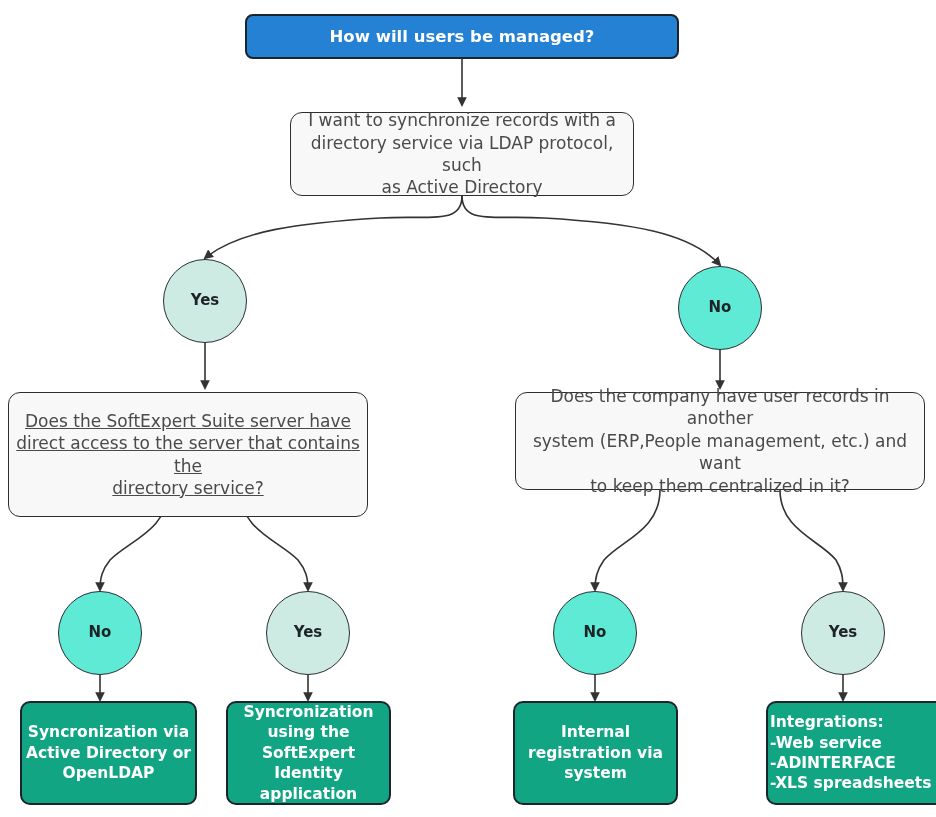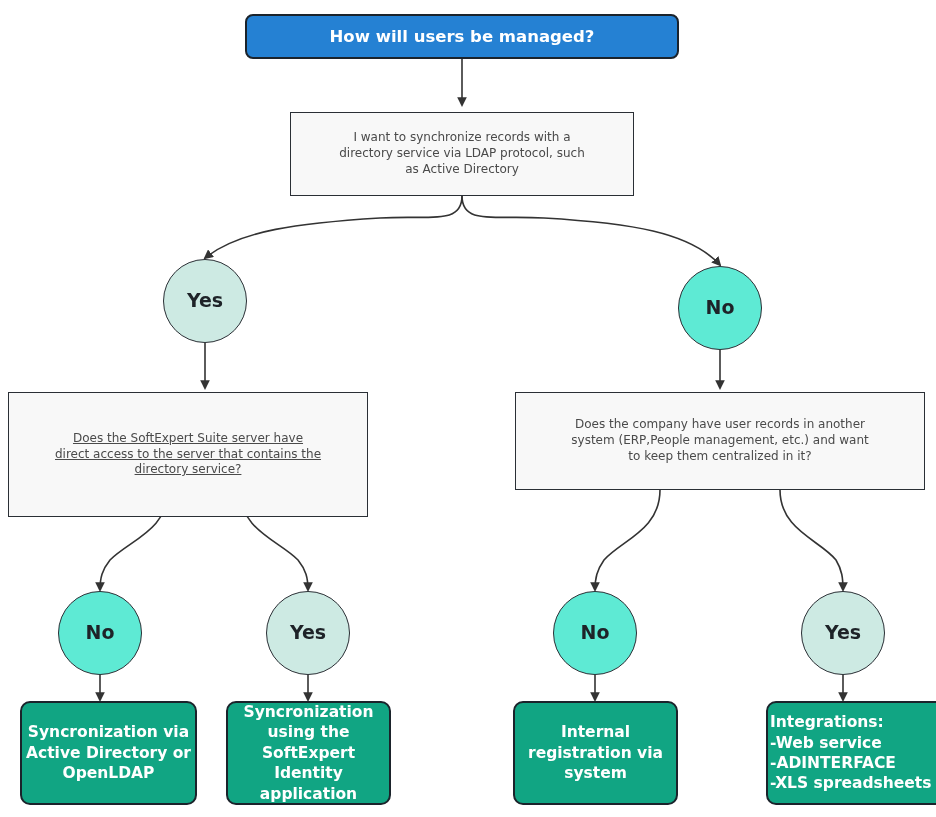--- a/index.html
+++ b/index.html
@@ -48,31 +48,31 @@
     border-radius: 8px;
     color: #ffffff;
     font-size: 16.5px;
     font-weight: 700;
   }
 
   
   .n-question {
     background: #f8f8f8;
     border: 1.6px solid #2a2f35;
-    border-radius: 0;
+    border-radius: 12px;
     color: #4a4a4a;
-    font-size: 12px;
+    font-size: 17px;
     font-weight: 400;
   }
 
   
   .n-circle {
     border: 1.6px solid #2a2f35;
     border-radius: 50%;
-    font-size: 19px;
+    font-size: 15px;
     font-weight: 700;
     color: #1e2328;
   }
   .n-circle.yes { background: #cdeae3; }
   .n-circle.no  { background: #5eead4; }
 
   
   .n-result {
     background: #11a583;
     border: 2px solid #1b232b;

